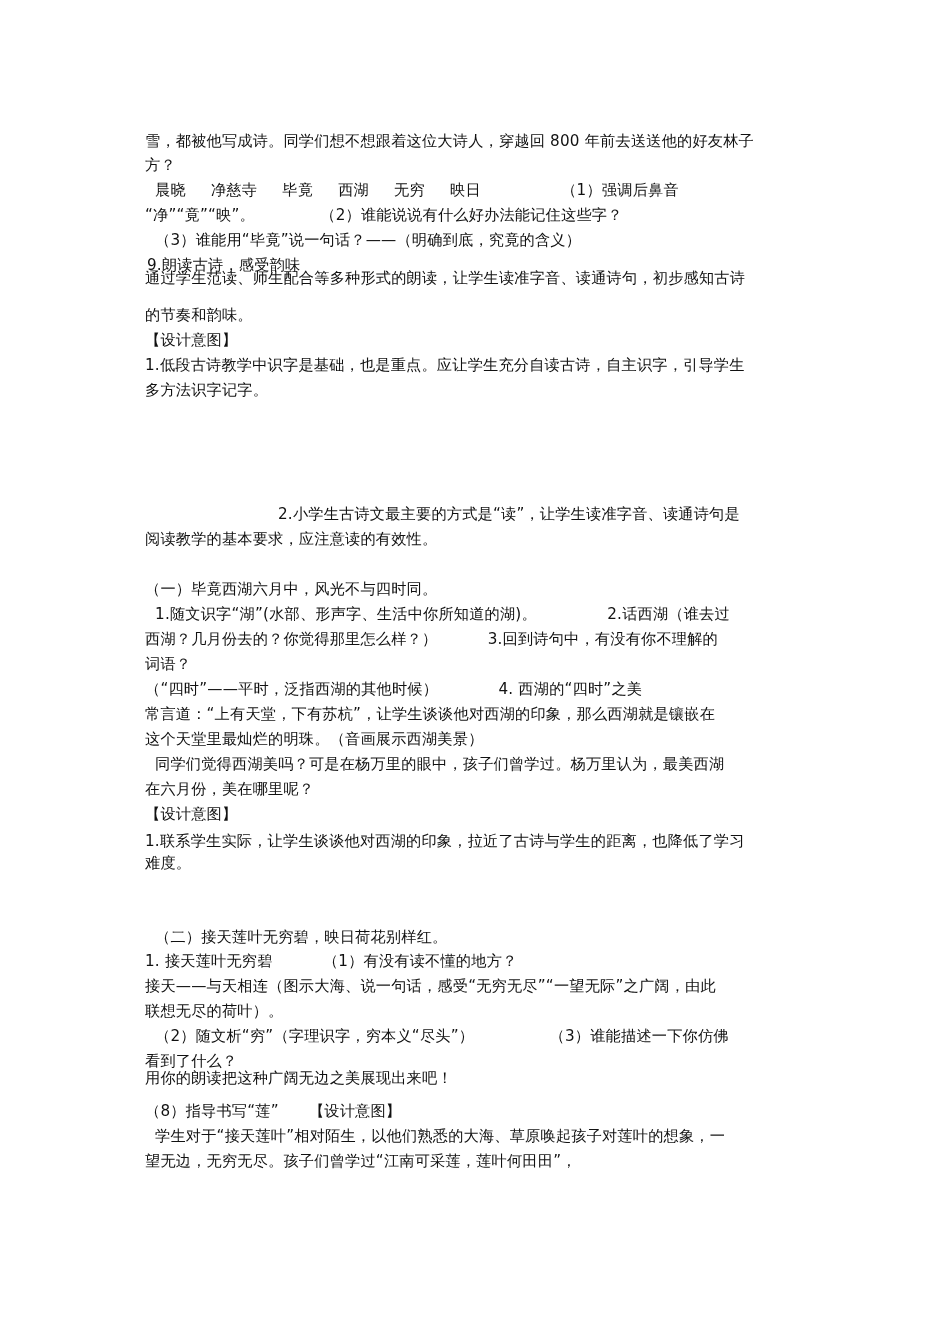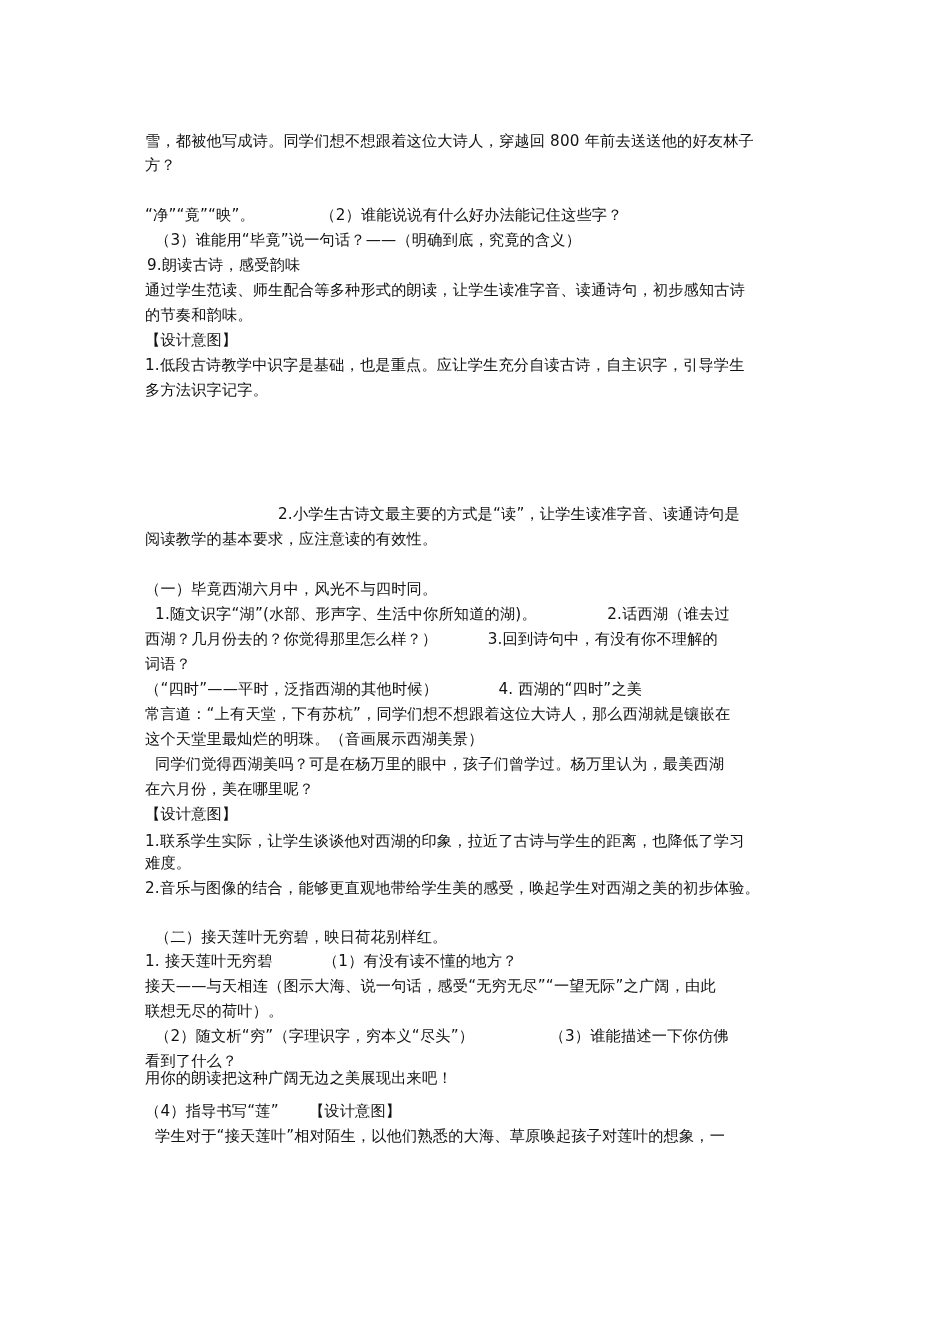--- a/index.html
+++ b/index.html
@@ -7,45 +7,46 @@
          font-family: "DejaVu Sans", "Liberation Sans", sans-serif; color: #111; }
   .page { position: absolute; left: 0; top: 0; width: 950px; height: 1344px; background: #fff; }
   .ln { position: absolute; left: 145px; font-size: 15.2px; line-height: 20px; white-space: pre; letter-spacing: 0.2px; }
 </style>
 </head>
 <body>
 
 <div class="page">
   <div class="ln" style="top:131px">雪，都被他写成诗。同学们想不想跟着这位大诗人，穿越回 800 年前去送送他的好友林子</div>
   <div class="ln" style="top:155px">方？</div>
+  <div class="ln" style="top:180px">  晨晓     净慈寺     毕竟     西湖     无穷     映日                （1）强调后鼻音</div>
   <div class="ln" style="top:205px">“净”“竟”“映”。             （2）谁能说说有什么好办法能记住这些字？</div>
   <div class="ln" style="top:230px">  （3）谁能用“毕竟”说一句话？——（明确到底，究竟的含义）</div>
   <div class="ln" style="top:255px;left:147px">9.朗读古诗，感受韵味</div>
-  <div class="ln" style="top:280px">通过学生范读、师生配合等多种形式的朗读，让学生读准字音、读通诗句，初步感知古诗</div>
+  <div class="ln" style="top:268px">通过学生范读、师生配合等多种形式的朗读，让学生读准字音、读通诗句，初步感知古诗</div>
   <div class="ln" style="top:305px">的节奏和韵味。</div>
   <div class="ln" style="top:330px">【设计意图】</div>
   <div class="ln" style="top:355px">1.低段古诗教学中识字是基础，也是重点。应让学生充分自读古诗，自主识字，引导学生</div>
   <div class="ln" style="top:380px">多方法识字记字。</div>
   <div class="ln" style="top:504px;left:278px">2.小学生古诗文最主要的方式是“读”，让学生读准字音、读通诗句是</div>
   <div class="ln" style="top:529px">阅读教学的基本要求，应注意读的有效性。</div>
   <div class="ln" style="top:579px">（一）毕竟西湖六月中，风光不与四时同。</div>
   <div class="ln" style="top:604px">  1.随文识字“湖”(水部、形声字、生活中你所知道的湖)。              2.话西湖（谁去过</div>
   <div class="ln" style="top:629px">西湖？几月份去的？你觉得那里怎么样？）          3.回到诗句中，有没有你不理解的</div>
   <div class="ln" style="top:654px">词语？</div>
   <div class="ln" style="top:679px">（“四时”——平时，泛指西湖的其他时候）            4. 西湖的“四时”之美</div>
-  <div class="ln" style="top:704px">常言道：“上有天堂，下有苏杭”，同学们想不想跟着这位大诗人，那么西湖就是镶嵌在</div>
+  <div class="ln" style="top:704px">常言道：“上有天堂，下有苏杭”，让学生谈谈他对西湖的印象，那么西湖就是镶嵌在</div>
   <div class="ln" style="top:729px">这个天堂里最灿烂的明珠。（音画展示西湖美景）</div>
   <div class="ln" style="top:754px">  同学们觉得西湖美吗？可是在杨万里的眼中，孩子们曾学过。杨万里认为，最美西湖</div>
   <div class="ln" style="top:779px">在六月份，美在哪里呢？</div>
   <div class="ln" style="top:804px">【设计意图】</div>
   <div class="ln" style="top:831px">1.联系学生实际，让学生谈谈他对西湖的印象，拉近了古诗与学生的距离，也降低了学习</div>
   <div class="ln" style="top:853px">难度。</div>
-  <div class="ln" style="top:878px">2.音乐与图像的结合，能够更直观地带给学生美的感受，唤起学生对西湖之美的初步体验。</div>
   <div class="ln" style="top:927px">  （二）接天莲叶无穷碧，映日荷花别样红。</div>
   <div class="ln" style="top:951px">1. 接天莲叶无穷碧          （1）有没有读不懂的地方？</div>
   <div class="ln" style="top:976px">接天——与天相连（图示大海、说一句话，感受“无穷无尽”“一望无际”之广阔，由此</div>
   <div class="ln" style="top:1001px">联想无尽的荷叶）。</div>
   <div class="ln" style="top:1026px">  （2）随文析“穷”（字理识字，穷本义“尽头”）               （3）谁能描述一下你仿佛</div>
   <div class="ln" style="top:1051px">看到了什么？</div>
   <div class="ln" style="top:1068px">用你的朗读把这种广阔无边之美展现出来吧！</div>
-  <div class="ln" style="top:1101px">（4）指导书写“莲”      【设计意图】</div>
+  <div class="ln" style="top:1101px">（8）指导书写“莲”      【设计意图】</div>
   <div class="ln" style="top:1126px">  学生对于“接天莲叶”相对陌生，以他们熟悉的大海、草原唤起孩子对莲叶的想象，一</div>
+  <div class="ln" style="top:1151px">望无边，无穷无尽。孩子们曾学过“江南可采莲，莲叶何田田”，</div>
 </div>
 
 </body></html>

